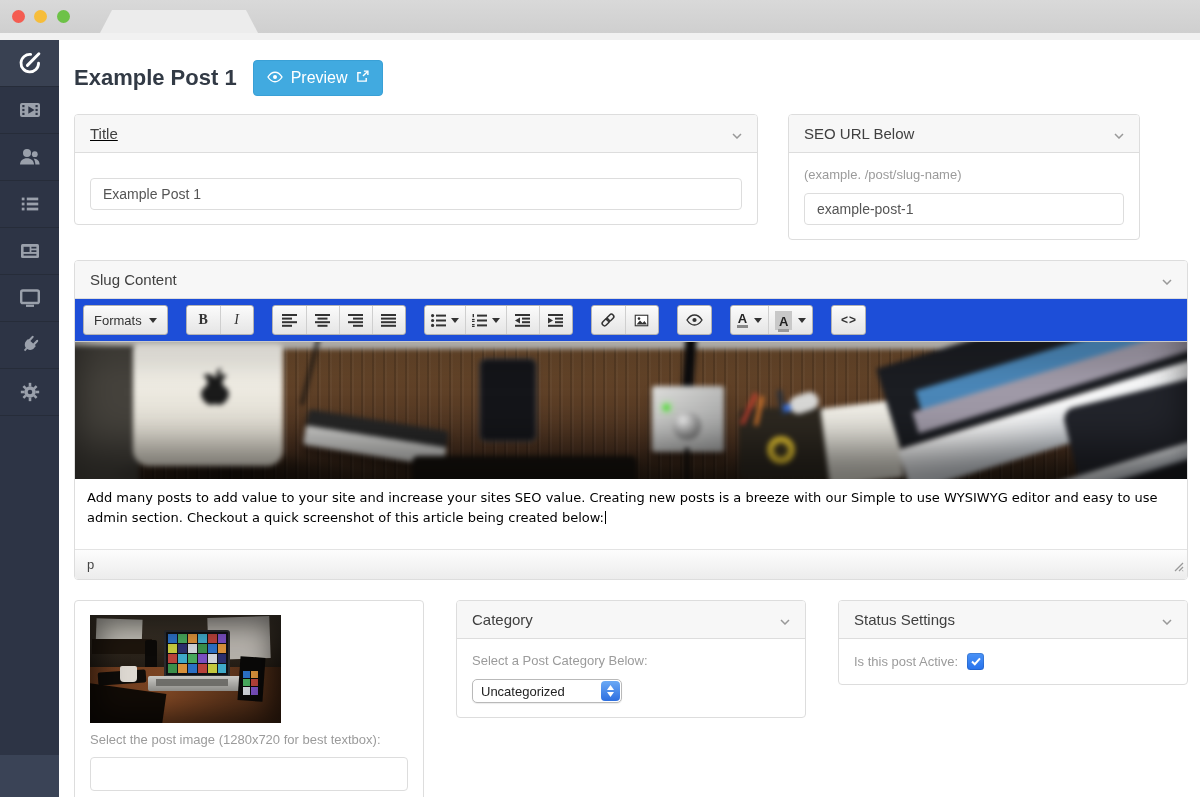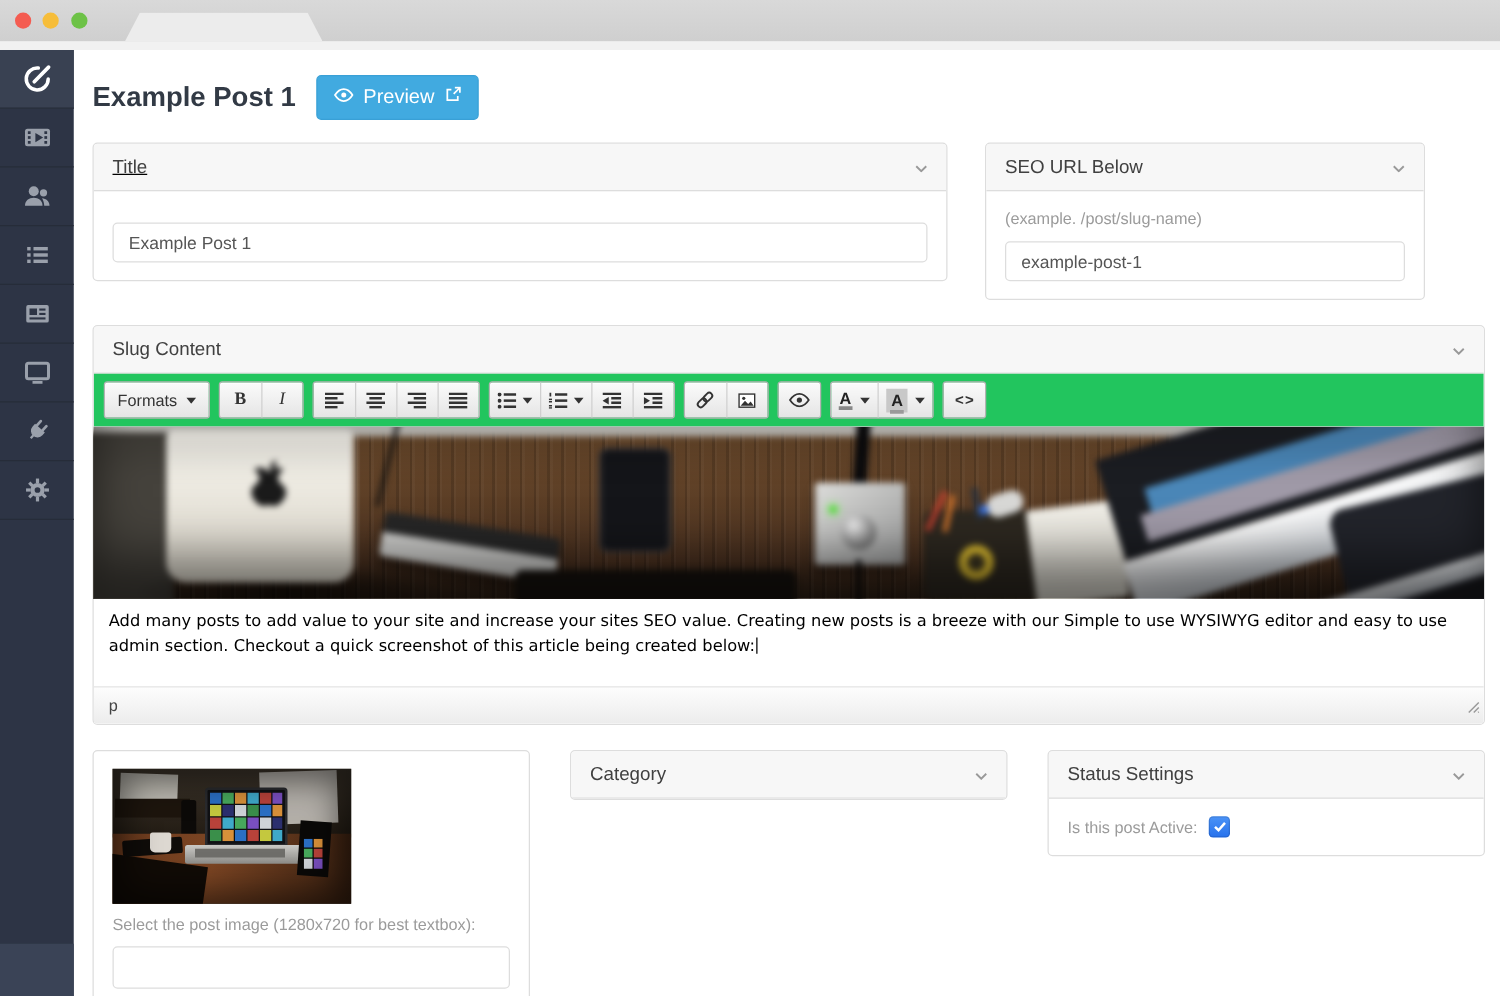--- a/index.html
+++ b/index.html
@@ -44,21 +44,21 @@
   .text-input { width:100%; height:32px; border:1px solid #ddd; border-radius:4px; padding:0 12px;
                 font-size:14px; color:#555; font-family:"Liberation Sans",sans-serif; margin-top:11px; }
 
   .w-title { width:684px;text-decoration:underline; }
   .w-side { width:352px; }
   .w-full { width:1114px; margin-top:20px; }
   .w-third { width:350px; }
   .row3 { margin-top:20px; gap:32px; }
 
   
-  .toolbar { display:flex; gap:7px; padding:6px 8px; background:#22c55e; border-bottom:1px solid #c9c9c9; }
+  .toolbar { display:flex; gap:18px; padding:6px 8px; background:#1d4ed8; border-bottom:1px solid #c9c9c9; }
   .tb-group { display:flex; border:1px solid #b3b3b3; border-radius:3px;
               background:linear-gradient(#fbfbfb,#e5e5e5); box-shadow:inset 0 1px 0 #fff; }
   .tb-btn { min-width:33px; height:28px; display:flex; align-items:center; justify-content:center;
             border-left:1px solid #cfcfcf; cursor:pointer; color:#333; padding:0 6px; }
   .tb-btn:first-child { border-left:none; }
   .tb-formats { font-size:13px; color:#333; gap:7px; padding:0 10px; }
   .tb-b { font-weight:bold; font-size:14px; font-family:"Liberation Serif",serif; }
   .tb-i { font-style:italic; font-size:14px; font-family:"Liberation Serif",serif; }
   .letterA { font-size:13px; font-weight:bold; color:#222; border-bottom:3px solid #888; line-height:13px; padding:0 1px; }
   .backA { background:#c8c8c8; padding:1px 3px 0 3px; }
@@ -595,20 +595,34 @@
         </div>
       </div>
 
       <div class="panel w-third">
         <div class="panel-h">
           <span>Category</span>
           <span><svg width="10" height="6" viewBox="0 0 10 6">
                 <path d="M1 1l4 4 4-4" stroke="#999" stroke-width="1.5" fill="none"></path>
               </svg></span>
         </div>
+        <div class="panel-b">
+          <div class="hint">Select a Post Category Below:</div>
+          <div class="mac-select">
+            <span>Uncategorized</span>
+            <span class="stepper">
+              <svg width="7" height="5" viewBox="0 0 7 5">
+                  <path d="M0 5L3.5 0 7 5z" fill="#fff"></path>
+                </svg>
+              <svg width="7" height="5" viewBox="0 0 7 5">
+                  <path d="M0 0l3.5 5L7 0z" fill="#fff"></path>
+                </svg>
+            </span>
+          </div>
+        </div>
       </div>
 
       <div class="panel w-third">
         <div class="panel-h">
           <span>Status Settings</span>
           <span><svg width="10" height="6" viewBox="0 0 10 6">
                 <path d="M1 1l4 4 4-4" stroke="#999" stroke-width="1.5" fill="none"></path>
               </svg></span>
         </div>
         <div class="panel-b">

